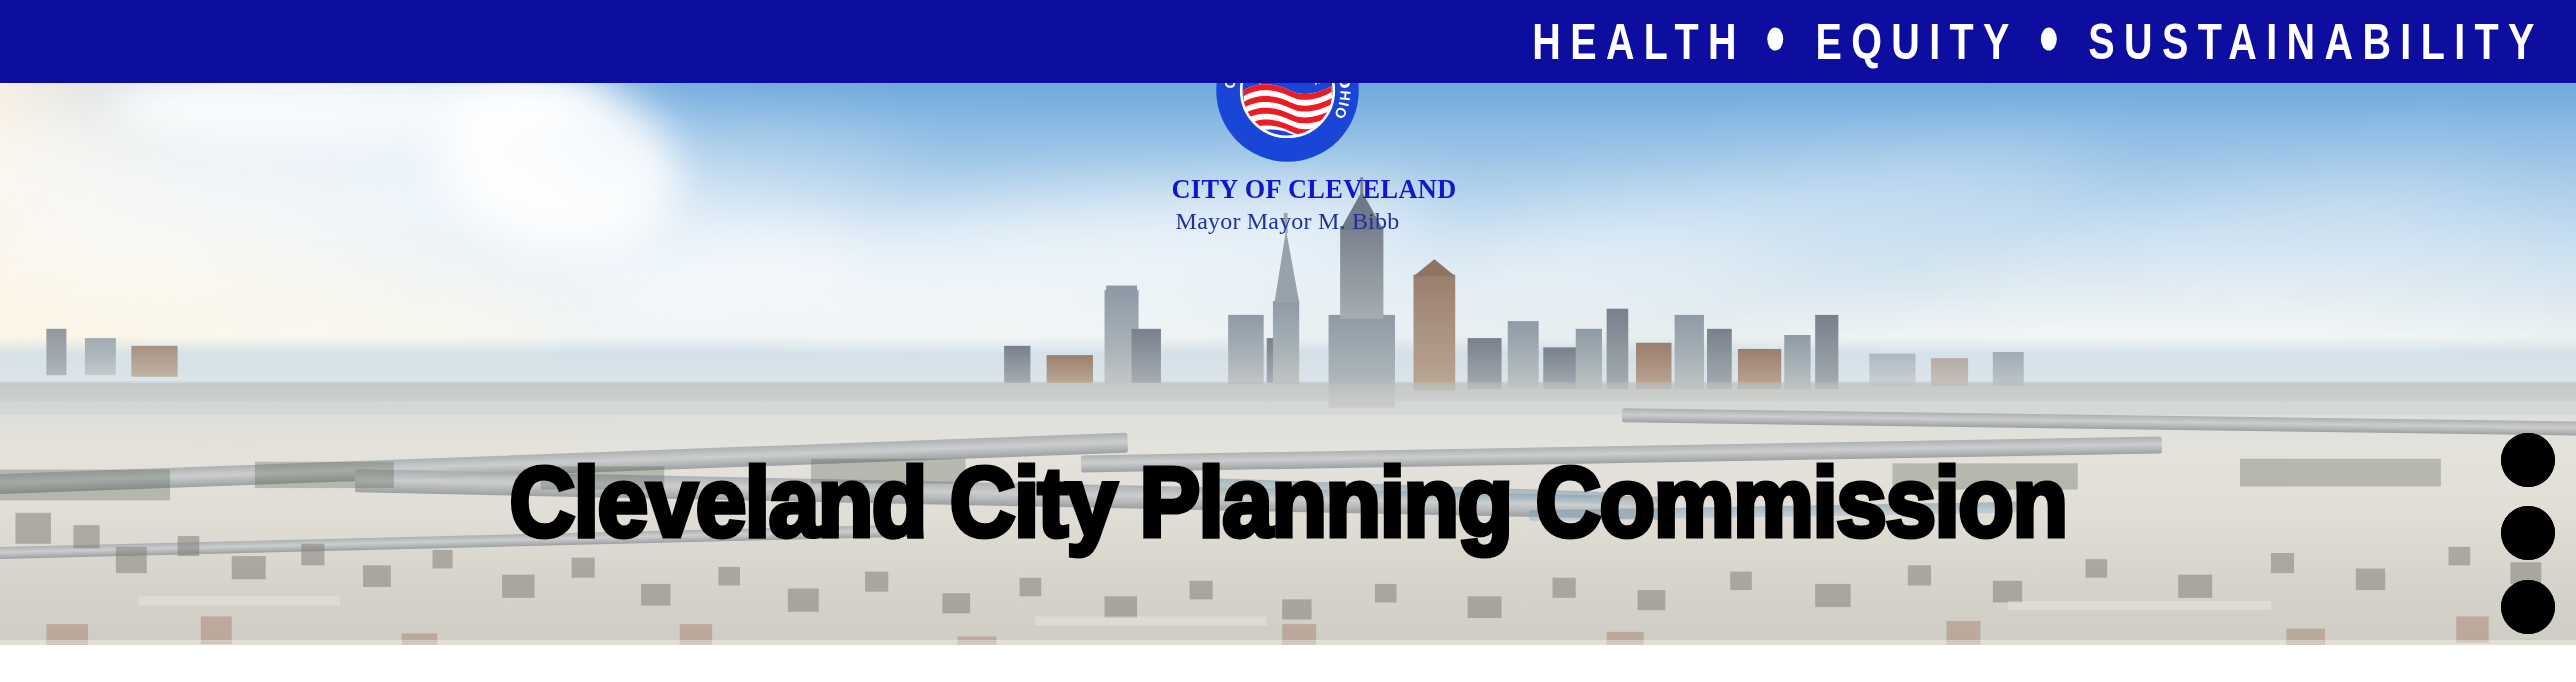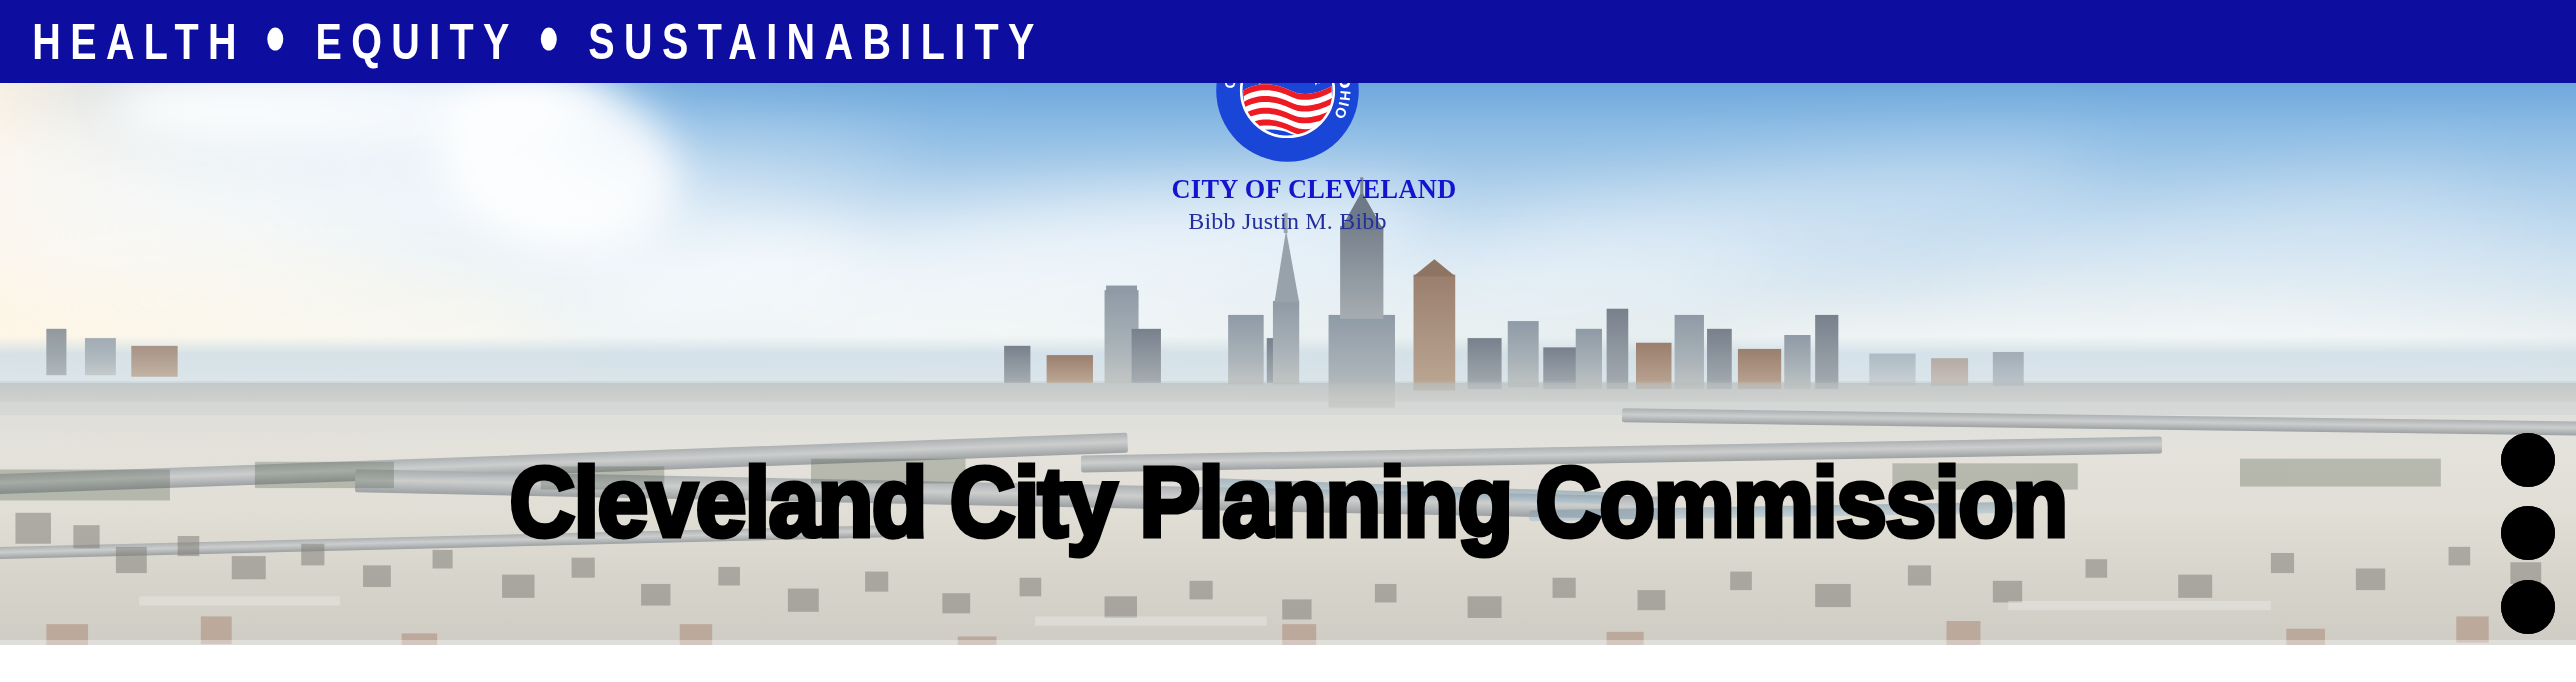--- a/index.html
+++ b/index.html
@@ -10,21 +10,21 @@
     font-family:"Liberation Sans", sans-serif;
     overflow:hidden;
     position:relative;
   }
 
   
   #tagline-bar {
     position:absolute; left:0; top:0;
     width:2576px; height:83px;
     background:#0D0DA0;
-    display:flex; align-items:center; justify-content:flex-start;
+    display:flex; align-items:center; justify-content:flex-end;
     z-index:40;
   }
   #tagline-text {
     color:#ffffff;
     font-family:"Liberation Sans", sans-serif;
     font-weight:700;
     font-size:42px;
     letter-spacing:10px;
     white-space:nowrap;
     transform:scaleY(1.18) scaleX(0.94);
@@ -440,21 +440,21 @@
         <path d="M41,132 C63,118 88,124 104,132 C122,141 142,136 161,126 L161,134
                  C142,144 122,149 104,140 C88,132 63,126 41,140 Z" fill="#ED1C24"></path>
         <path d="M42,148 C64,134 89,140 105,148 C123,157 142,152 162,142 L162,150
                  C142,160 123,165 105,156 C89,148 64,142 42,156 Z" fill="#ED1C24"></path>
       </g>
       <circle cx="100" cy="100" r="63" fill="none" stroke="#ffffff" stroke-width="3.5"></circle>
     </svg>
   </div>
 
   <div id="logo-city">CITY OF CLEVELAND</div>
-  <div id="logo-mayor">Bibb Justin M. Bibb</div>
+  <div id="logo-mayor">Mayor Mayor M. Bibb</div>
 </div>
 
 <div id="main-title">Cleveland City Planning Commission</div>
 
 <div id="social-rail">
 
   <a class="social-btn">
     <svg viewBox="0 0 70 70">
       <defs>
         <mask id="ytMask">

